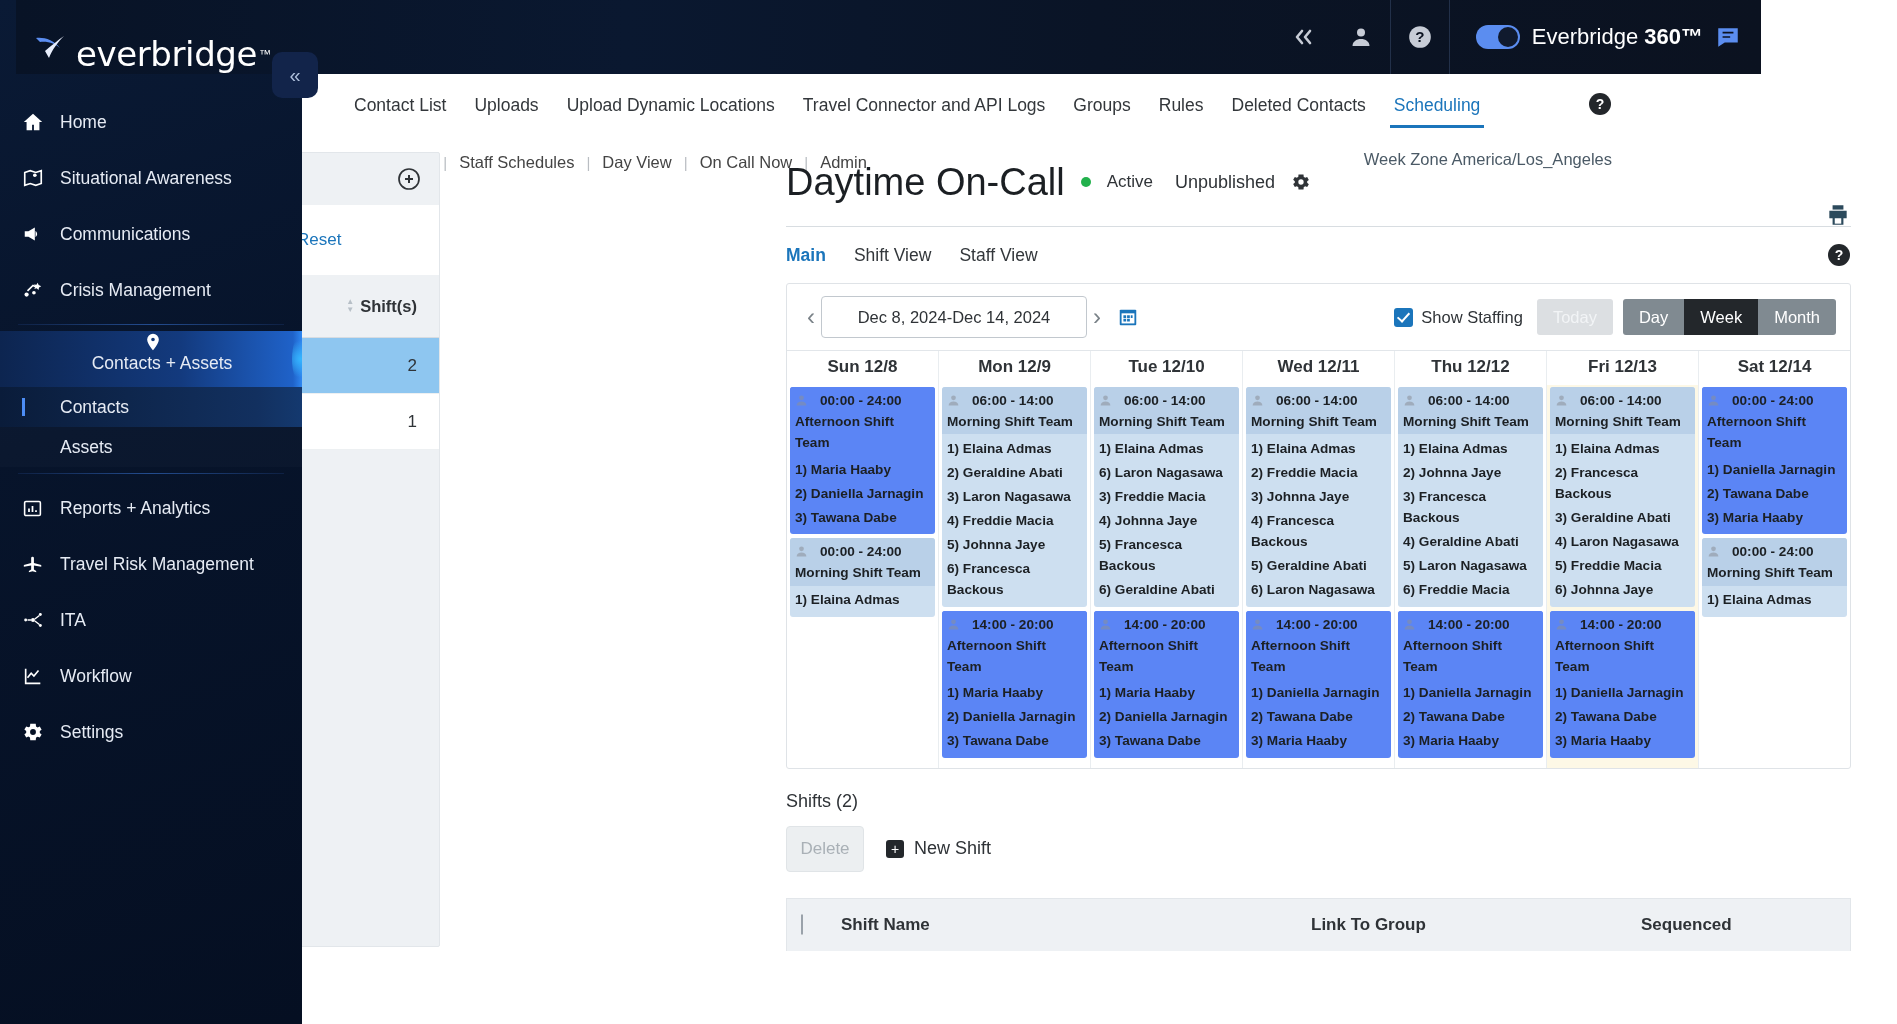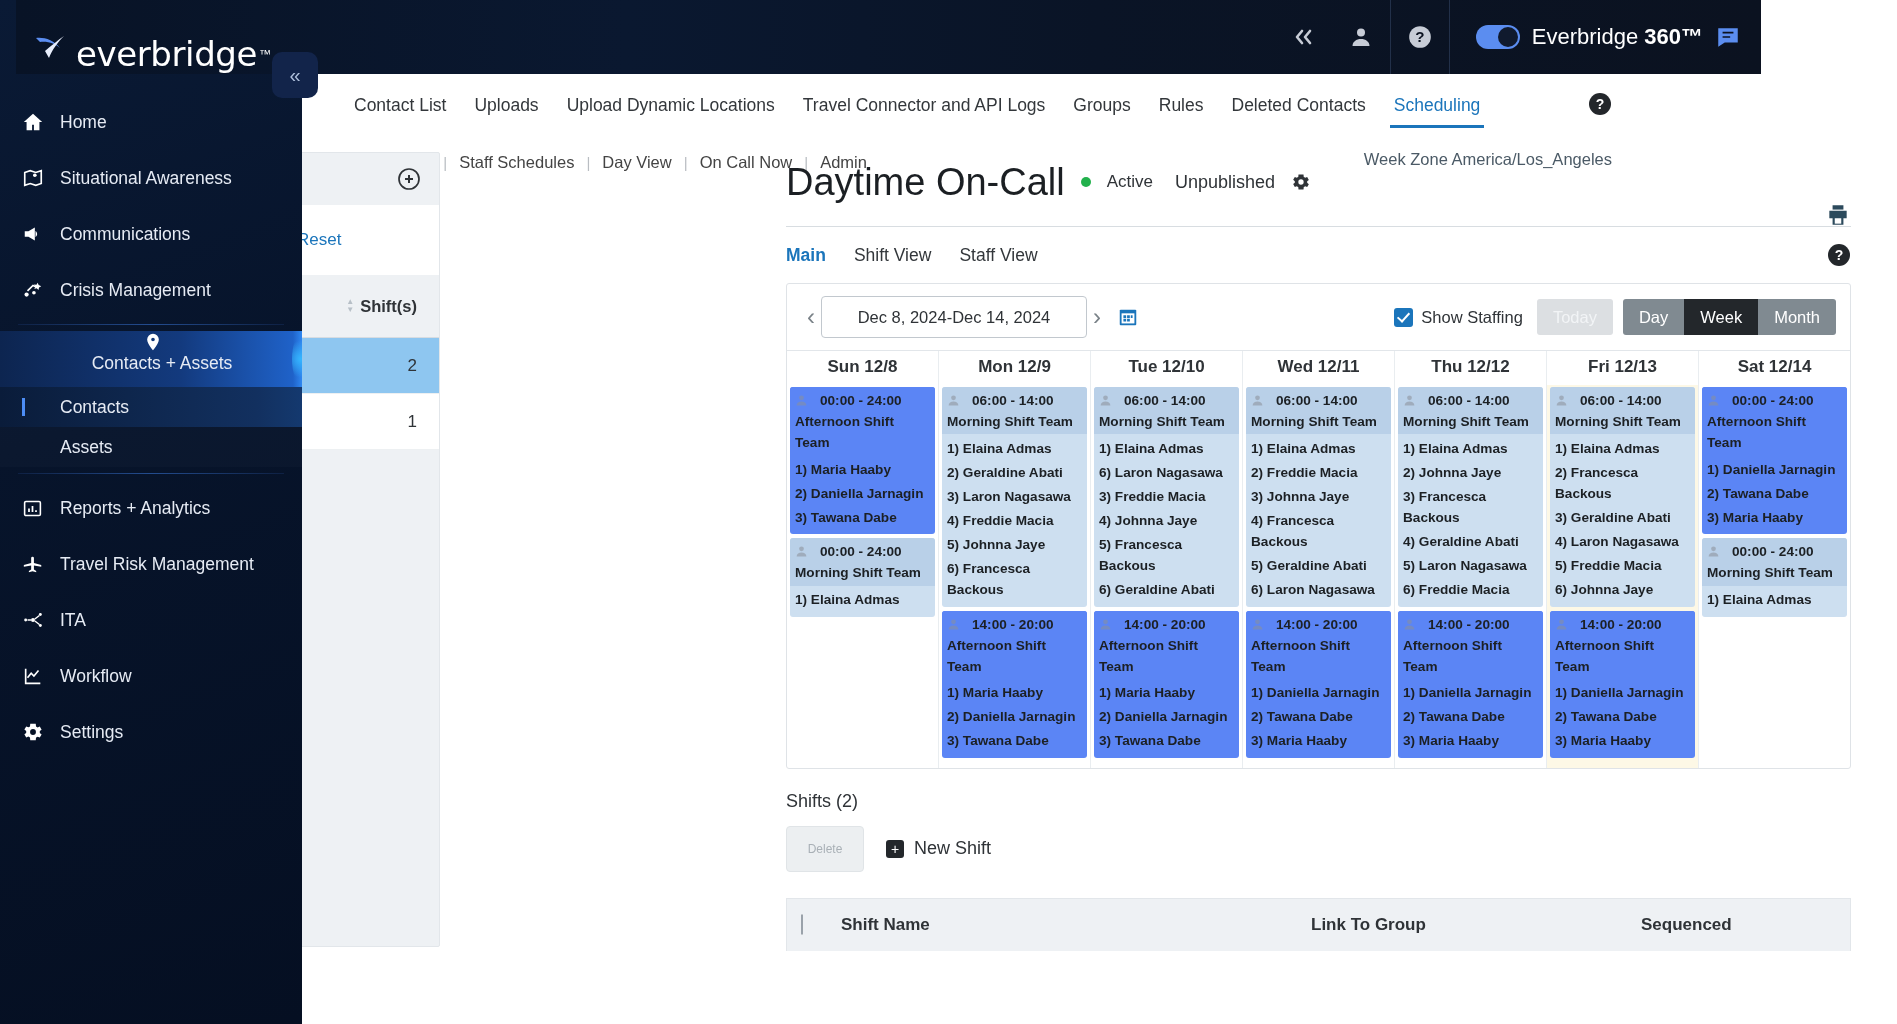--- a/index.html
+++ b/index.html
@@ -237,21 +237,21 @@
   .ev.light { background:#cddff0; }
   .ev.light .ev-head { background:#b9d0e8; }
   .ev .uico { opacity:.55; display:inline-flex; }
 
   
   .shifts { margin-top: 22px; }
   .shifts-title { font-size:18px; color:#2f3337; }
   .shift-actions { display:flex; align-items:center; gap: 22px; margin-top: 14px; }
   .btn-delete {
     width: 78px; height: 46px; background:#eceff1; border:1px solid #e0e4e7; border-radius:4px;
-    color:#a9b0b6; font-size:12px; display:flex; align-items:center; justify-content:center;
+    color:#a9b0b6; font-size:17px; display:flex; align-items:center; justify-content:center;
   }
   .btn-newshift { display:flex; align-items:center; gap:10px; font-size:18px; color:#2f3337; cursor:pointer;}
   .plus-sq {
     width:18px; height:18px; background:#23272b; color:#fff; border-radius:3px;
     display:flex; align-items:center; justify-content:center; font-size:14px; line-height:1;
   }
   .shift-table { margin-top: 26px; border:1px solid #e2e6ea; border-bottom:none;}
   .sh-head {
     display:flex; align-items:center; height: 52px; background:#eef1f4;
     font-size:17px; font-weight:bold; color:#2f3337; padding-left: 14px;

